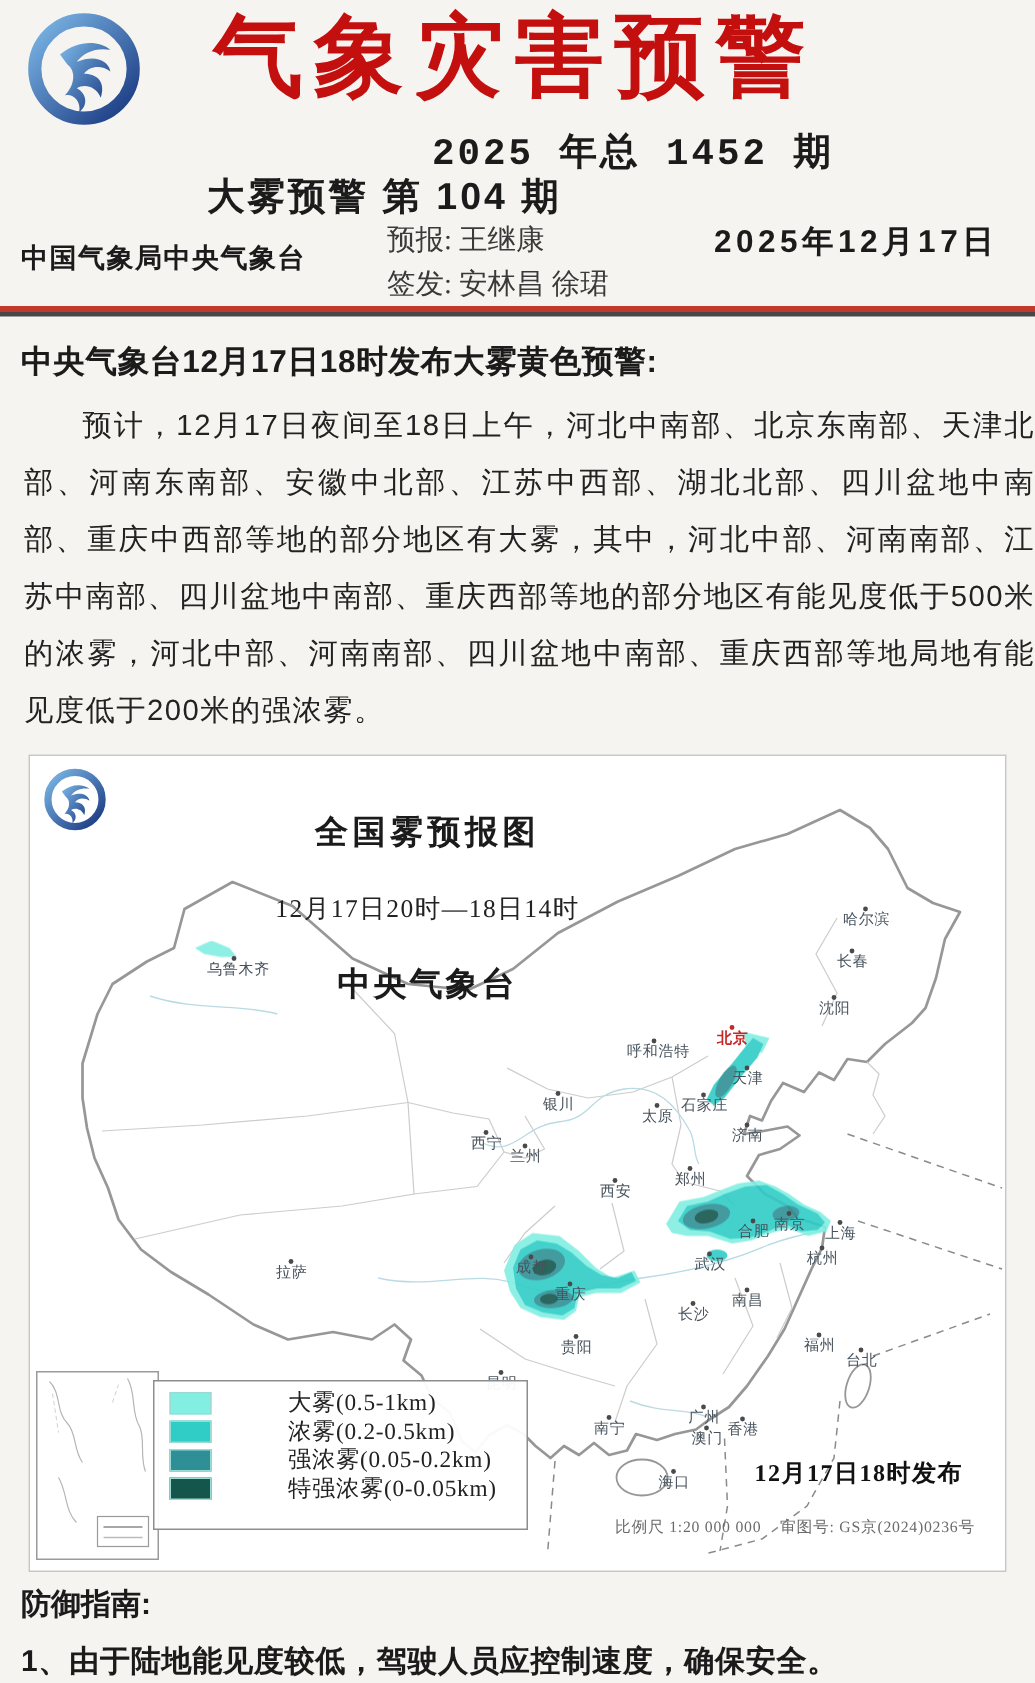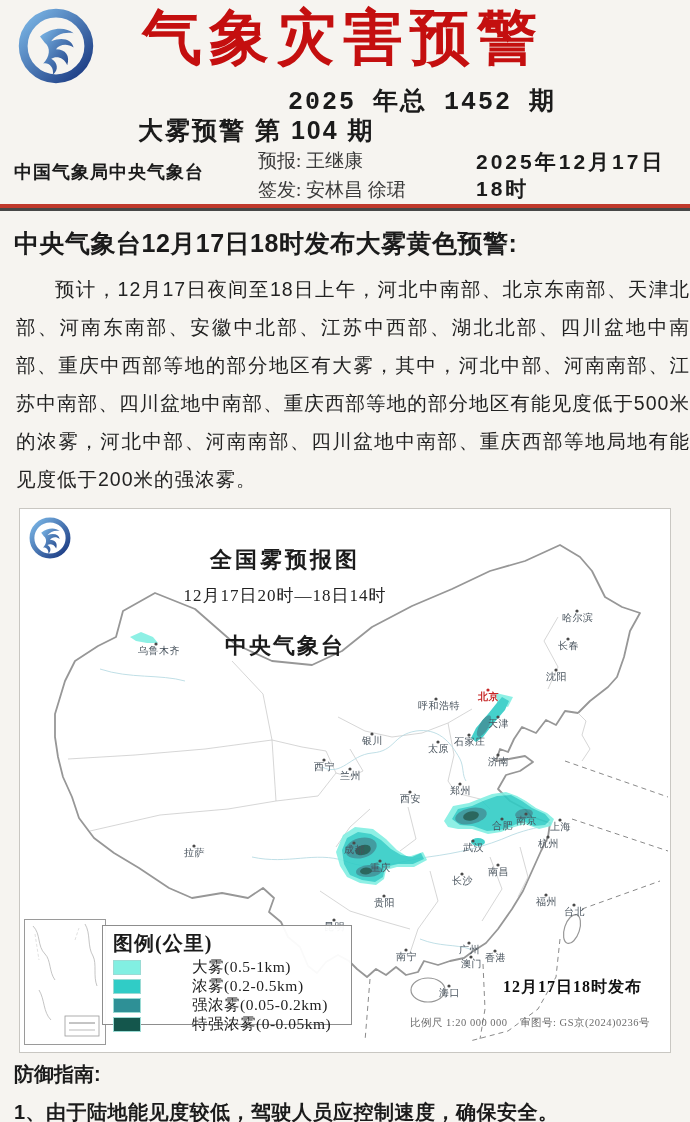--- a/index.html
+++ b/index.html
@@ -11,30 +11,30 @@
       font-weight:bold;font-size:60px;letter-spacing:7px;color:#c40f0f;white-space:nowrap;}
   .issue1{position:absolute;left:288px;top:84px;font-size:25px;font-weight:bold;letter-spacing:2px;font-family:Liberation Mono, monospace;}
   .issue2{position:absolute;left:138px;top:114px;font-size:25px;font-weight:bold;letter-spacing:2px;}
   .inforow{position:relative;height:58px;}
   .agency{position:absolute;left:14px;top:14px;font-size:18px;font-weight:600;letter-spacing:1px;}
   .sig{position:absolute;left:258px;top:0px;font-size:19px;color:#3a3a3a;line-height:29px;
        font-family:"Liberation Serif",serif;}
   .issue-date{position:absolute;left:476px;top:2px;font-size:21px;font-weight:bold;
        letter-spacing:3px;line-height:27px;}
   .divider{margin:0;height:7px;background:linear-gradient(#c0392b 58%,#474747 42%);}
-  .headline{margin:16px 14px 0 14px;font-size:25px;font-weight:bold;letter-spacing:.5px;}
+  .headline{margin:16px 14px 0 14px;font-size:21px;font-weight:bold;letter-spacing:.5px;}
   .body-par{margin:10px 0 0 16px;font-size:19.5px;line-height:38px;letter-spacing:1px;
        text-align:justify;text-indent:2em;color:#222;}
   .map-wrap{position:relative;margin:10px 19px 0 19px;width:650px;height:543px;background:#fff;
        border:1px solid #c9c7c2;box-sizing:content-box;}
   .map-logo{position:absolute;left:8px;top:6px;width:44px;height:46px;}
   .map-titleblock{position:absolute;left:110px;top:36px;width:310px;text-align:center;
        font-family:"Liberation Serif",serif;}
   .map-title{font-size:22px;font-weight:bold;letter-spacing:3px;}
-  .map-period{font-size:17px;margin-top:9px;letter-spacing:1px;color:#222;}
+  .map-period{font-size:17px;margin-top:24px;letter-spacing:1px;color:#222;}
   .map-agency{font-size:22px;font-weight:bold;margin-top:24px;letter-spacing:2px;}
   .legendbox{position:absolute;left:82px;top:416px;width:250px;height:100px;background:#fffffff2;
        border:1.5px solid #8d8d8d;font-family:"Liberation Serif",serif;padding:4px 0 0 10px;box-sizing:border-box;}
   .legend-title{font-size:20px;font-weight:bold;letter-spacing:1px;}
   .legend-row{display:flex;align-items:center;height:18px;margin-top:1px;gap:44px;}
   .legend-sw{width:26px;height:13px;margin-right:7px;border:0.5px solid #9adbd4;}
   .legend-lab{font-size:15.5px;color:#222;letter-spacing:.5px;}
   .insetbox{position:absolute;left:4px;top:410px;width:80px;height:124px;background:#fff;
        border:1px solid #9a9a9a;}
   .issued{position:absolute;right:28px;top:468px;font-size:16px;font-weight:bold;letter-spacing:1px;
@@ -69,21 +69,20 @@
 </div>
 
 <div class="inforow">
   <div class="agency">中国气象局中央气象台</div>
   <div class="sig">
     <div>预报: 王继康</div>
     <div>签发: 安林昌 徐珺</div>
   </div>
   <div class="issue-date">
     <div>2025年12月17日</div>
-    <div>18时</div>
   </div>
 </div>
 <div class="divider"></div>
 
 <div class="headline">中央气象台12月17日18时发布大雾黄色预警:</div>
 <div class="body-par">预计，12月17日夜间至18日上午，河北中南部、北京东南部、天津北部、河南东南部、安徽中北部、江苏中西部、湖北北部、四川盆地中南部、重庆中西部等地的部分地区有大雾，其中，河北中部、河南南部、江苏中南部、四川盆地中南部、重庆西部等地的部分地区有能见度低于500米的浓雾，河北中部、河南南部、四川盆地中南部、重庆西部等地局地有能见度低于200米的强浓雾。</div>
 
 <div class="map-wrap">
   <svg id="mapsvg" viewBox="0 0 650 543" width="650" height="543">
 
@@ -248,21 +247,20 @@
       <path d="M60,4 C66,14 62,26 68,36 C72,44 68,56 72,66" stroke="#b5b5b5" fill="none" stroke-width="0.8"></path>
       <path d="M14,70 C20,80 18,92 26,100" stroke="#b5b5b5" fill="none" stroke-width="0.8"></path>
       <path d="M10,14 L14,40 M50,20 L54,8" stroke="#cccccc" fill="none" stroke-width="0.6" stroke-dasharray="3 2"></path>
       <rect x="40" y="96" width="34" height="20" fill="#fff" stroke="#9a9a9a" stroke-width="0.8"></rect>
       <line x1="44" y1="103" x2="70" y2="103" stroke="#8a8a8a" stroke-width="1"></line>
       <line x1="44" y1="110" x2="70" y2="110" stroke="#bbbbbb" stroke-width="1"></line>
     </svg>
   </div>
 
   <div class="legendbox">
-    <div class="legend-title">图例(公里)</div>
     <div id="legend-rows">
         <div class="legend-row">
           <span class="legend-sw" style="background: rgb(130, 239, 226);"></span>
           <span class="legend-lab">大雾(0.5-1km)</span>
         </div>
         <div class="legend-row">
           <span class="legend-sw" style="background: rgb(48, 204, 198);"></span>
           <span class="legend-lab">浓雾(0.2-0.5km)</span>
         </div>
         <div class="legend-row">

